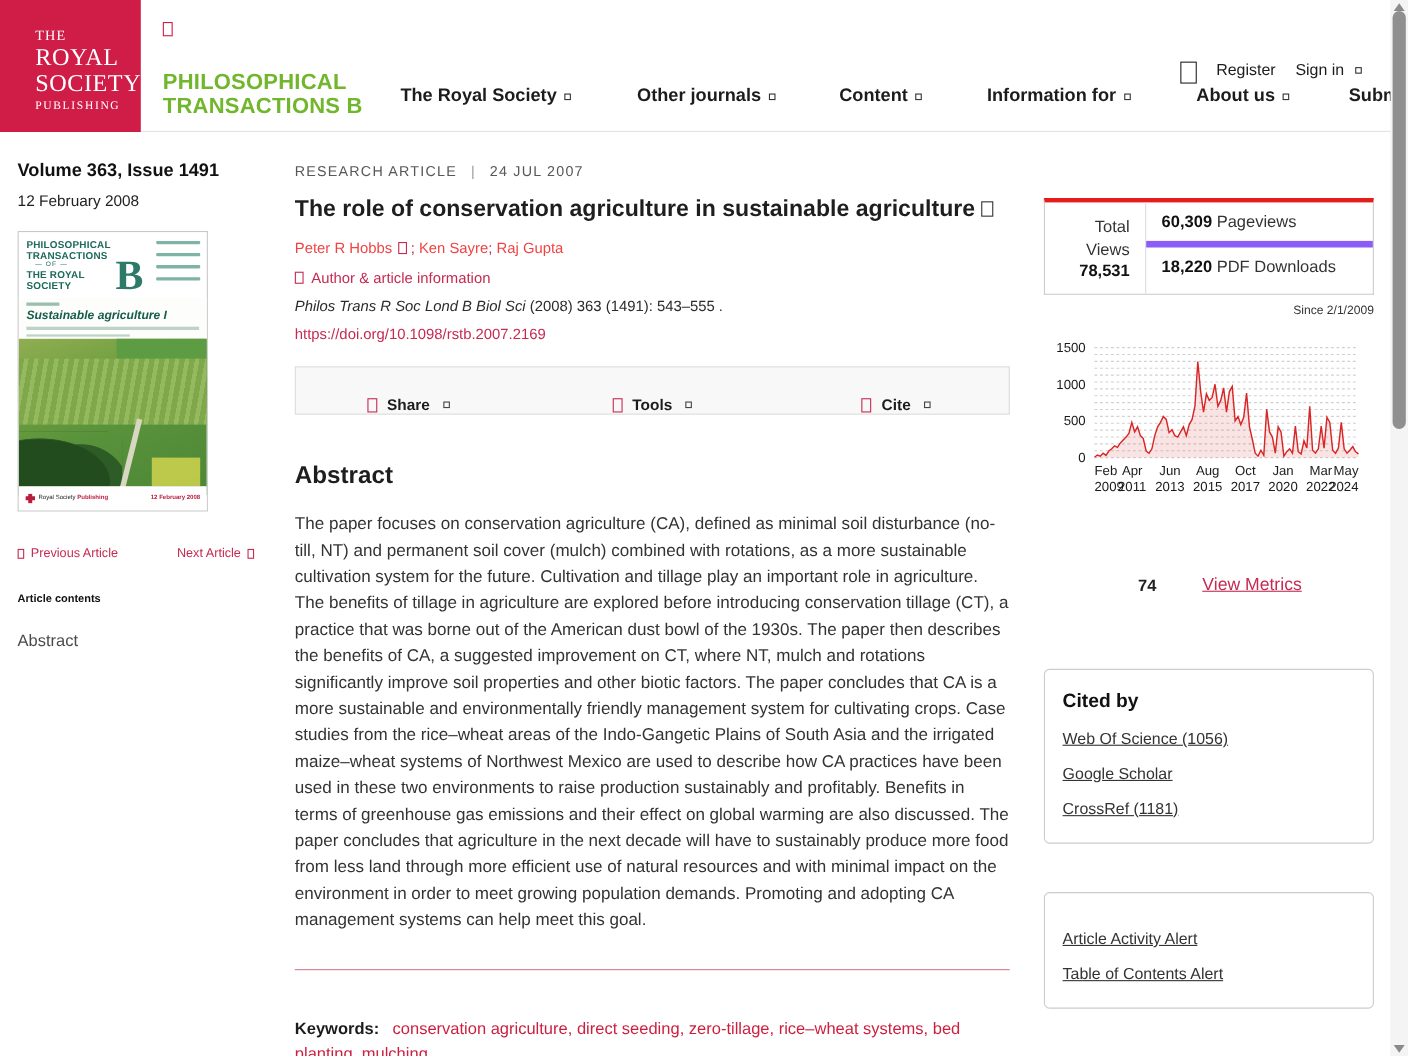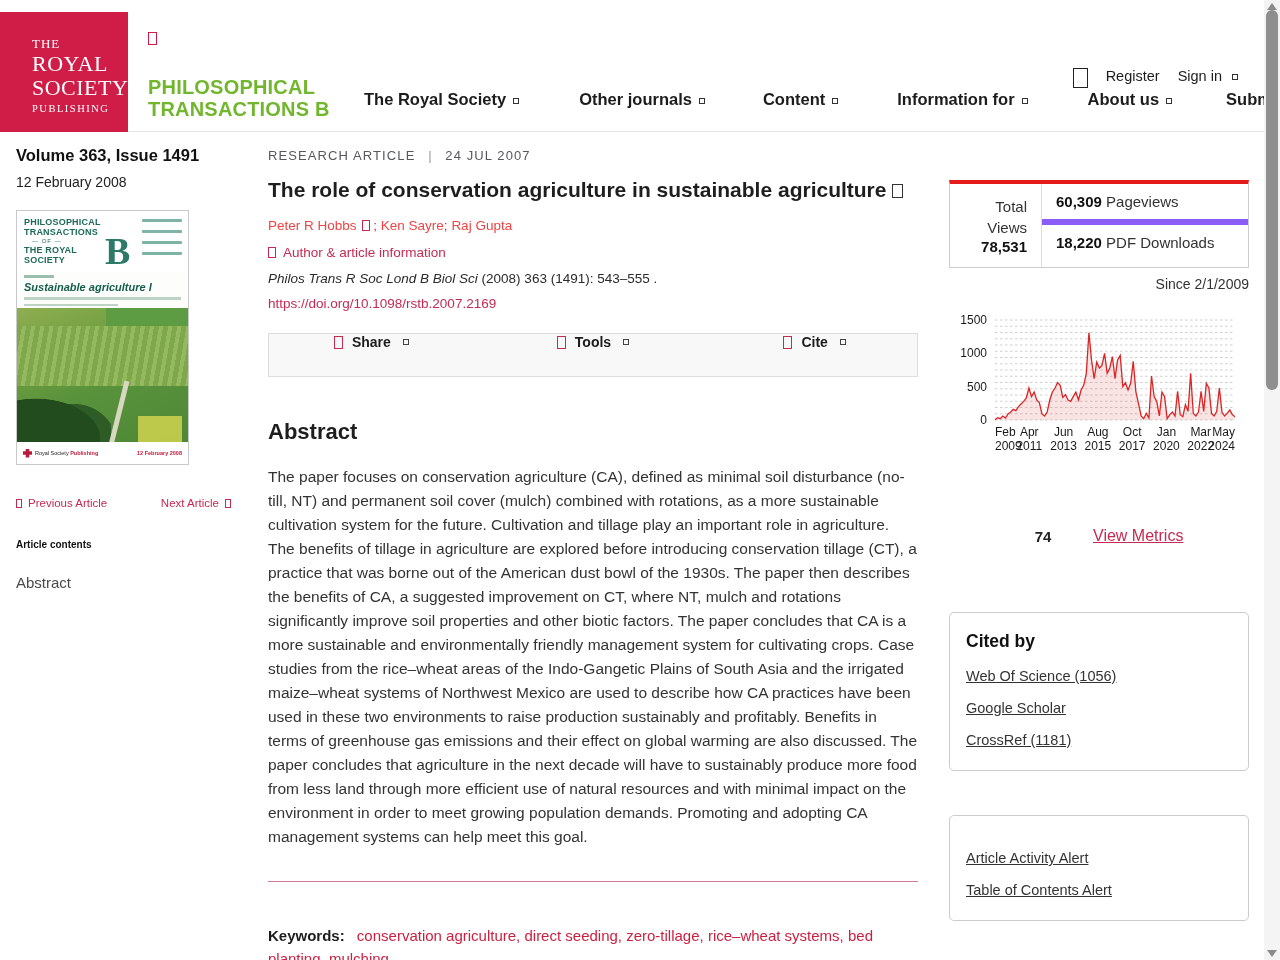--- a/index.html
+++ b/index.html
@@ -6,21 +6,21 @@
   html,body { width:1280px; height:960px; overflow:hidden; background:#fff;
     font-family:"Liberation Sans", sans-serif; color:#222; }
   #page { position:relative; width:1280px; height:960px; }
 
   
   .tofu { display:inline-block; width:9px; height:13px; border:1.5px solid currentColor; vertical-align:-1px; }
   .tofu.big { width:15px; height:20px; border-width:1.8px; }
   .tofu.caret { width:6px; height:6px; border-width:1px; vertical-align:1px; }
 
   
-  header { position:absolute; top:12px; left:0; width:1264px; height:120px; background:#fff;
+  header { position:absolute; top:0; left:0; width:1264px; height:120px; background:#fff;
     border-bottom:1px solid #e3e3e3; }
   .logo-box { position:absolute; top:0; left:0; width:128px; height:120px; background:#cf1d48;
     color:#fff; padding:24px 0 0 32px; font-family:"Liberation Serif", serif; cursor:pointer; }
   .logo-box .l-the { font-size:13px; letter-spacing:1px; }
   .logo-box .l-main { font-size:22px; letter-spacing:0.5px; line-height:24px; }
   .logo-box .l-pub { font-size:10.5px; letter-spacing:1.5px; margin-top:3px; }
   .hdr-top-icon { position:absolute; left:148px; top:20px; color:#cf1d48; }
   .hdr-util { position:absolute; right:26px; top:20px; display:flex; align-items:flex-start; gap:18px;
     font-size:14.5px; color:#1c1c1c;margin-top:36px; }
   .hdr-util .lnk { cursor:pointer; }
@@ -82,21 +82,21 @@
   .authors { font-size:13.5px; color:#c52a52; margin-top:14px; }
   .authors a { color:#ef4444; text-decoration:none; cursor:pointer; }
   .authors .tofu { width:8px; height:11px; margin-left:5px; }
   .auth-info { font-size:13.5px; color:#c52a52; margin-top:12px; cursor:pointer; display:flex; align-items:center; gap:7px; }
   .auth-info .tofu { width:8px; height:11px; }
   .citation { font-size:13.5px; color:#2b2b2b; margin-top:11px; }
   .citation i { font-style:italic; }
   .doi { font-size:13.5px; margin-top:10px; }
   .doi a { color:#c52a52; text-decoration:none; cursor:pointer; }
   .toolbar { margin-top:22px; border:1px solid #ddd; background:#f8f8f8; height:44px;
-    display:flex; align-items:flex-start;gap:17px; }
+    display:flex; align-items:flex-end;gap:17px; }
   .tb-btn { flex:1; display:flex; align-items:center; justify-content:center; gap:9px;
     font-size:14px; font-weight:bold; color:#1c1c1c; cursor:pointer; }
   .tb-btn .ic { color:#c52a52; }
   .tb-btn .tofu.caret { color:#444; margin-left:3px; }
   .abs-head { font-size:22px; font-weight:bold; color:#1e1e1e; margin-top:42px; }
   .abs-body { font-size:15.5px; line-height:24px; color:#333; margin-top:20px; }
   .kw-divider { border:none; border-top:1px solid #d87a90; margin-top:32px; }
   .keywords { font-size:15px; margin-top:42px; line-height:23px; }
   .keywords .kw-label { font-weight:bold; color:#1c1c1c; margin-right:8px; }
   .keywords a { color:#cc1f3f; text-decoration:none; cursor:pointer; }
@@ -104,21 +104,21 @@
   
   .right-col { position:absolute; left:949px; top:180px; width:300px; }
   .metrics-box { border:1px solid #ccc; border-top:4px solid #e51c1c; display:flex; }
   .m-left { width:92px; padding:12px 14px 12px 8px; text-align:right; border-right:1px solid #ddd; }
   .m-left .m-cap { font-size:15px; color:#333; line-height:21px; }
   .m-left .m-val { font-size:15px; font-weight:bold; color:#111; }
   .m-right { flex:1; }
   .m-row { padding:9px 0 9px 14px; font-size:15px; color:#333; }
   .m-row + .m-row { border-top:6px solid #8b5cf6; }
   .m-row b { color:#111; }
-  .since { text-align:right; font-size:14px; color:#333; margin-top:8px; }
+  .since { text-align:right; font-size:11px; color:#333; margin-top:8px; }
 
   .chart-wrap { margin-top:22px; }
   .chart-wrap svg { display:block; }
 
   .altmetric { display:flex; align-items:center; gap:18px; margin-top:48px; padding-left:62px; }
   .donut { position:relative; width:64px; height:64px; border-radius:50%;
     background:conic-gradient(from 205deg,#7a4ba0 0 14%, #3446a8 14% 30%, #62677a 30% 38%,
       #4aa3d4 38% 52%, #aonone 0, #b5d9ec 52% 62%, #e8682b 62% 76%, #d52f2a 76% 90%, #8a3f9e 90% 100%); }
   .donut-inner { position:absolute; left:11px; top:11px; width:42px; height:42px; border-radius:50%;
     background:#fff; display:flex; align-items:center; justify-content:center;

